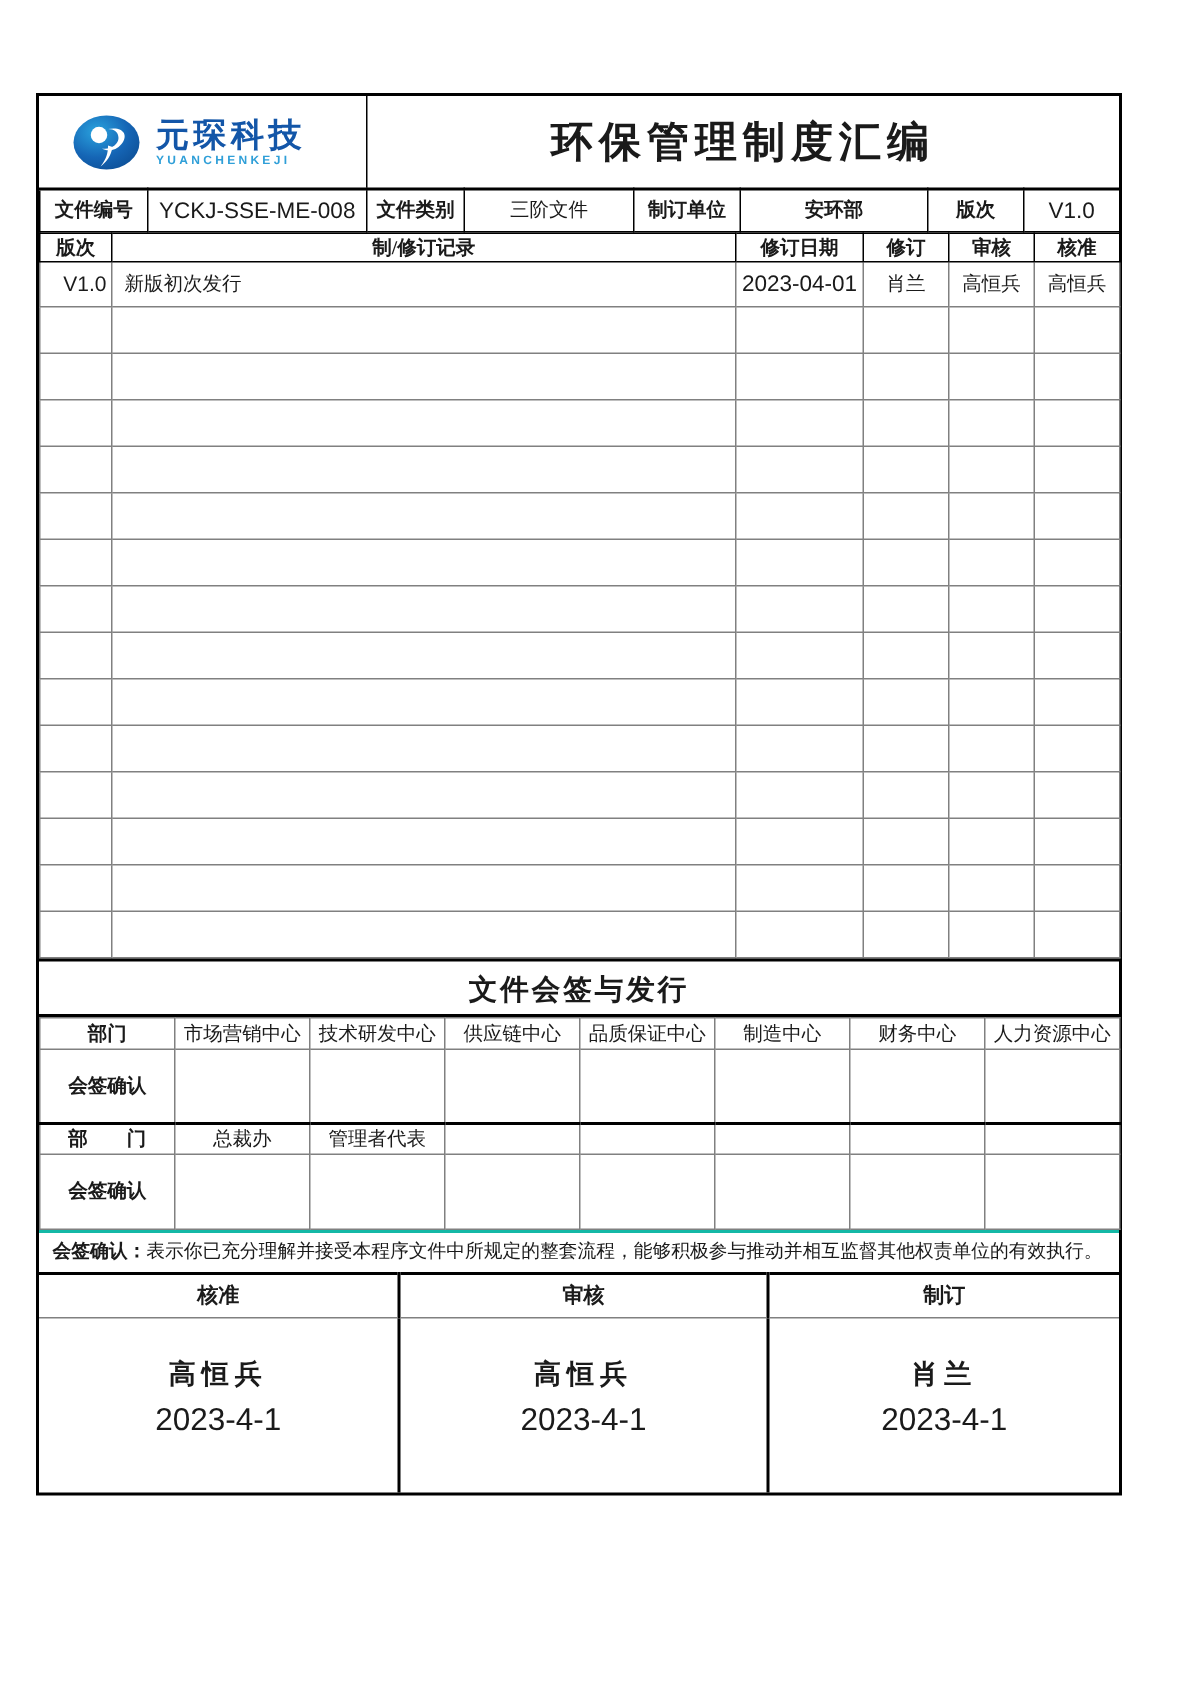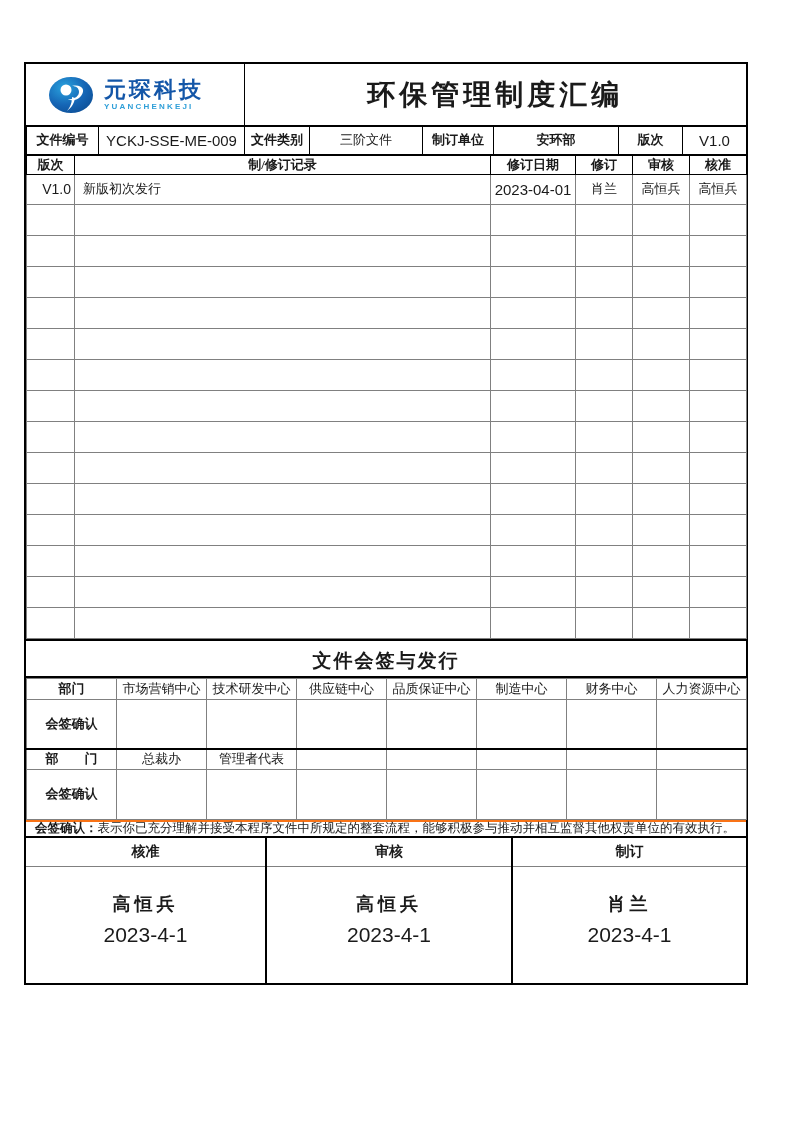--- a/index.html
+++ b/index.html
@@ -63,22 +63,22 @@
 
   
   .cs-table td { border: 1px solid #808080; vertical-align: middle; text-align: center; font-size: 13px; margin-top: 48px; }
   .cs-table .dept-row td { height: 21px; }
   .cs-table .confirm-row td { height: 50px; }
   .cs-table .dept-row2 td { height: 20px; border-top: 2px solid #000; }
   .cs-table td.lbl { font-weight: bold; }
 
   
   .note-row {
-    width: 720px; height: 16px;
-    border-top: 2px solid #f97316;
+    width: 720px; height: 28px;
+    border-top: 2px solid #14b8a6;
     display: flex; align-items: center;
     padding-left: 9px;
     font-size: 12.5px;
     white-space: nowrap;
   }
   .note-row .nlbl { font-weight: bold; }
 
   
   .ap-table { border-top: 2px solid #000; }
   .ap-table td { border-left: 2px solid #000; text-align: center; vertical-align: middle; }
@@ -135,21 +135,21 @@
         <col style="width:65px">
         <col style="width:113px">
       <col style="width:71px">
         <col style="width:125px">
         <col style="width:64px">
         <col style="width:64px">
     </colgroup>
     <tbody>
         <tr>
       <td class="lbl">文件编号</td>
-      <td class="val-latin latin">YCKJ-SSE-ME-009</td>
+      <td class="val-latin latin">YCKJ-SSE-ME-008</td>
       <td class="lbl">文件类别</td>
       <td>三阶文件</td>
       <td class="lbl">制订单位</td>
       <td class="lbl">安环部</td>
       <td class="lbl">版次</td>
       <td class="val-latin latin">V1.0</td>
     </tr>
   </tbody>
     </table>
 

